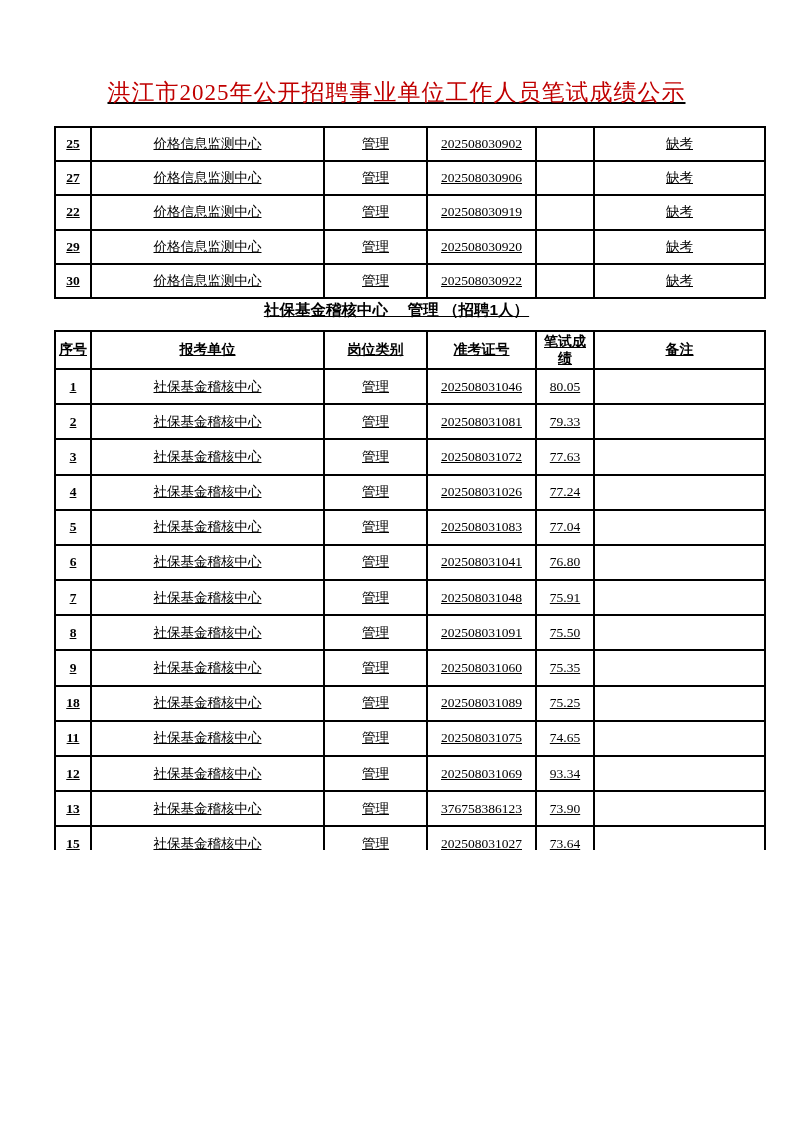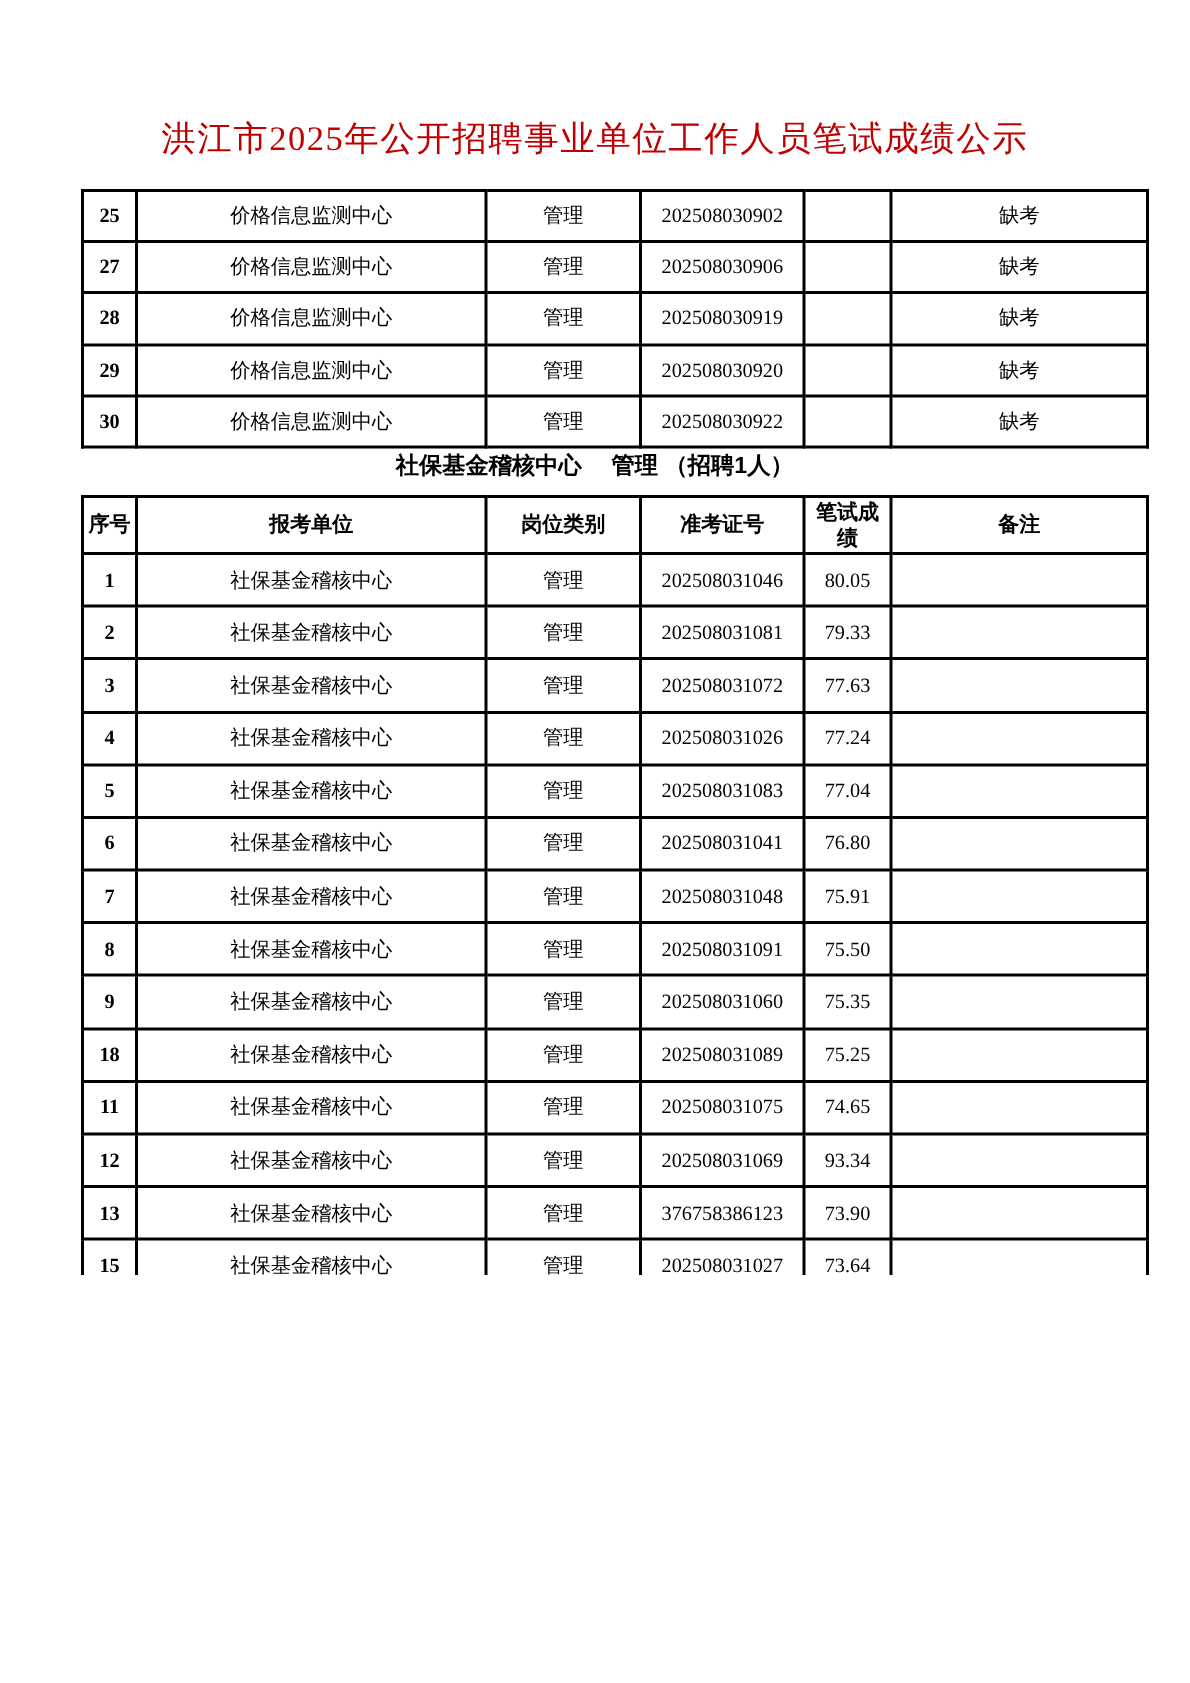--- a/index.html
+++ b/index.html
@@ -6,20 +6,21 @@
   html, body { background: #ffffff; }
   .page {
     position: relative;
     width: 793px;
     height: 850px;
     margin: 0 auto;
     background: #ffffff;
     font-family: "Liberation Serif", serif;
     color: #000000;
     overflow: hidden;
+    text-decoration: underline;
   }
   .doc-title {
     padding-top: 79px;
     text-align: center;
     font-family: "Liberation Serif", "DejaVu Serif", serif;
     font-size: 23px;
     font-weight: normal;
     line-height: 28px;
     color: #c00000;
     letter-spacing: 1px;
@@ -106,21 +107,21 @@
         </tr>
         <tr>
           <td class="num">27</td>
           <td>价格信息监测中心</td>
           <td>管理</td>
           <td>202508030906</td>
           <td></td>
           <td>缺考</td>
         </tr>
         <tr>
-          <td class="num">28</td>
+          <td class="num">22</td>
           <td>价格信息监测中心</td>
           <td>管理</td>
           <td>202508030919</td>
           <td></td>
           <td>缺考</td>
         </tr>
         <tr>
           <td class="num">29</td>
           <td>价格信息监测中心</td>
           <td>管理</td>

